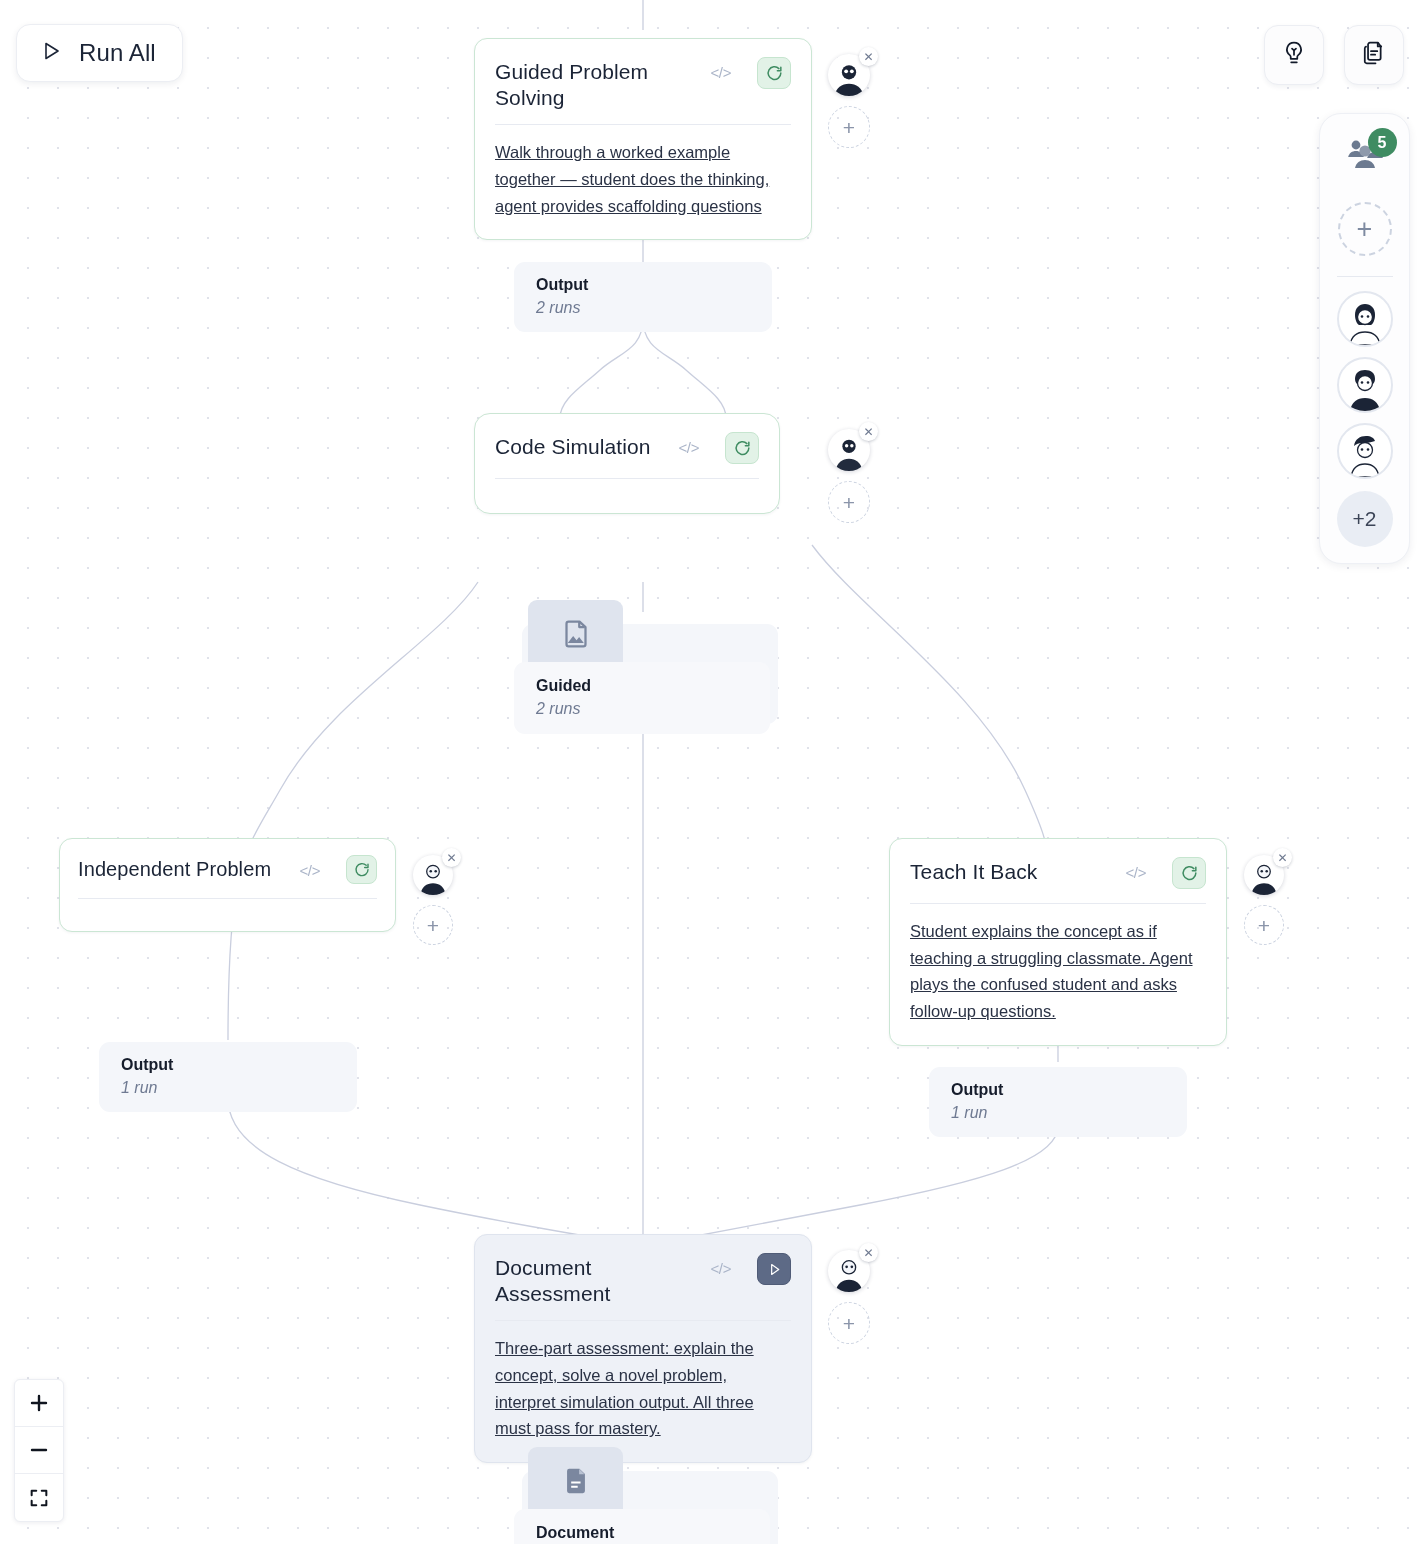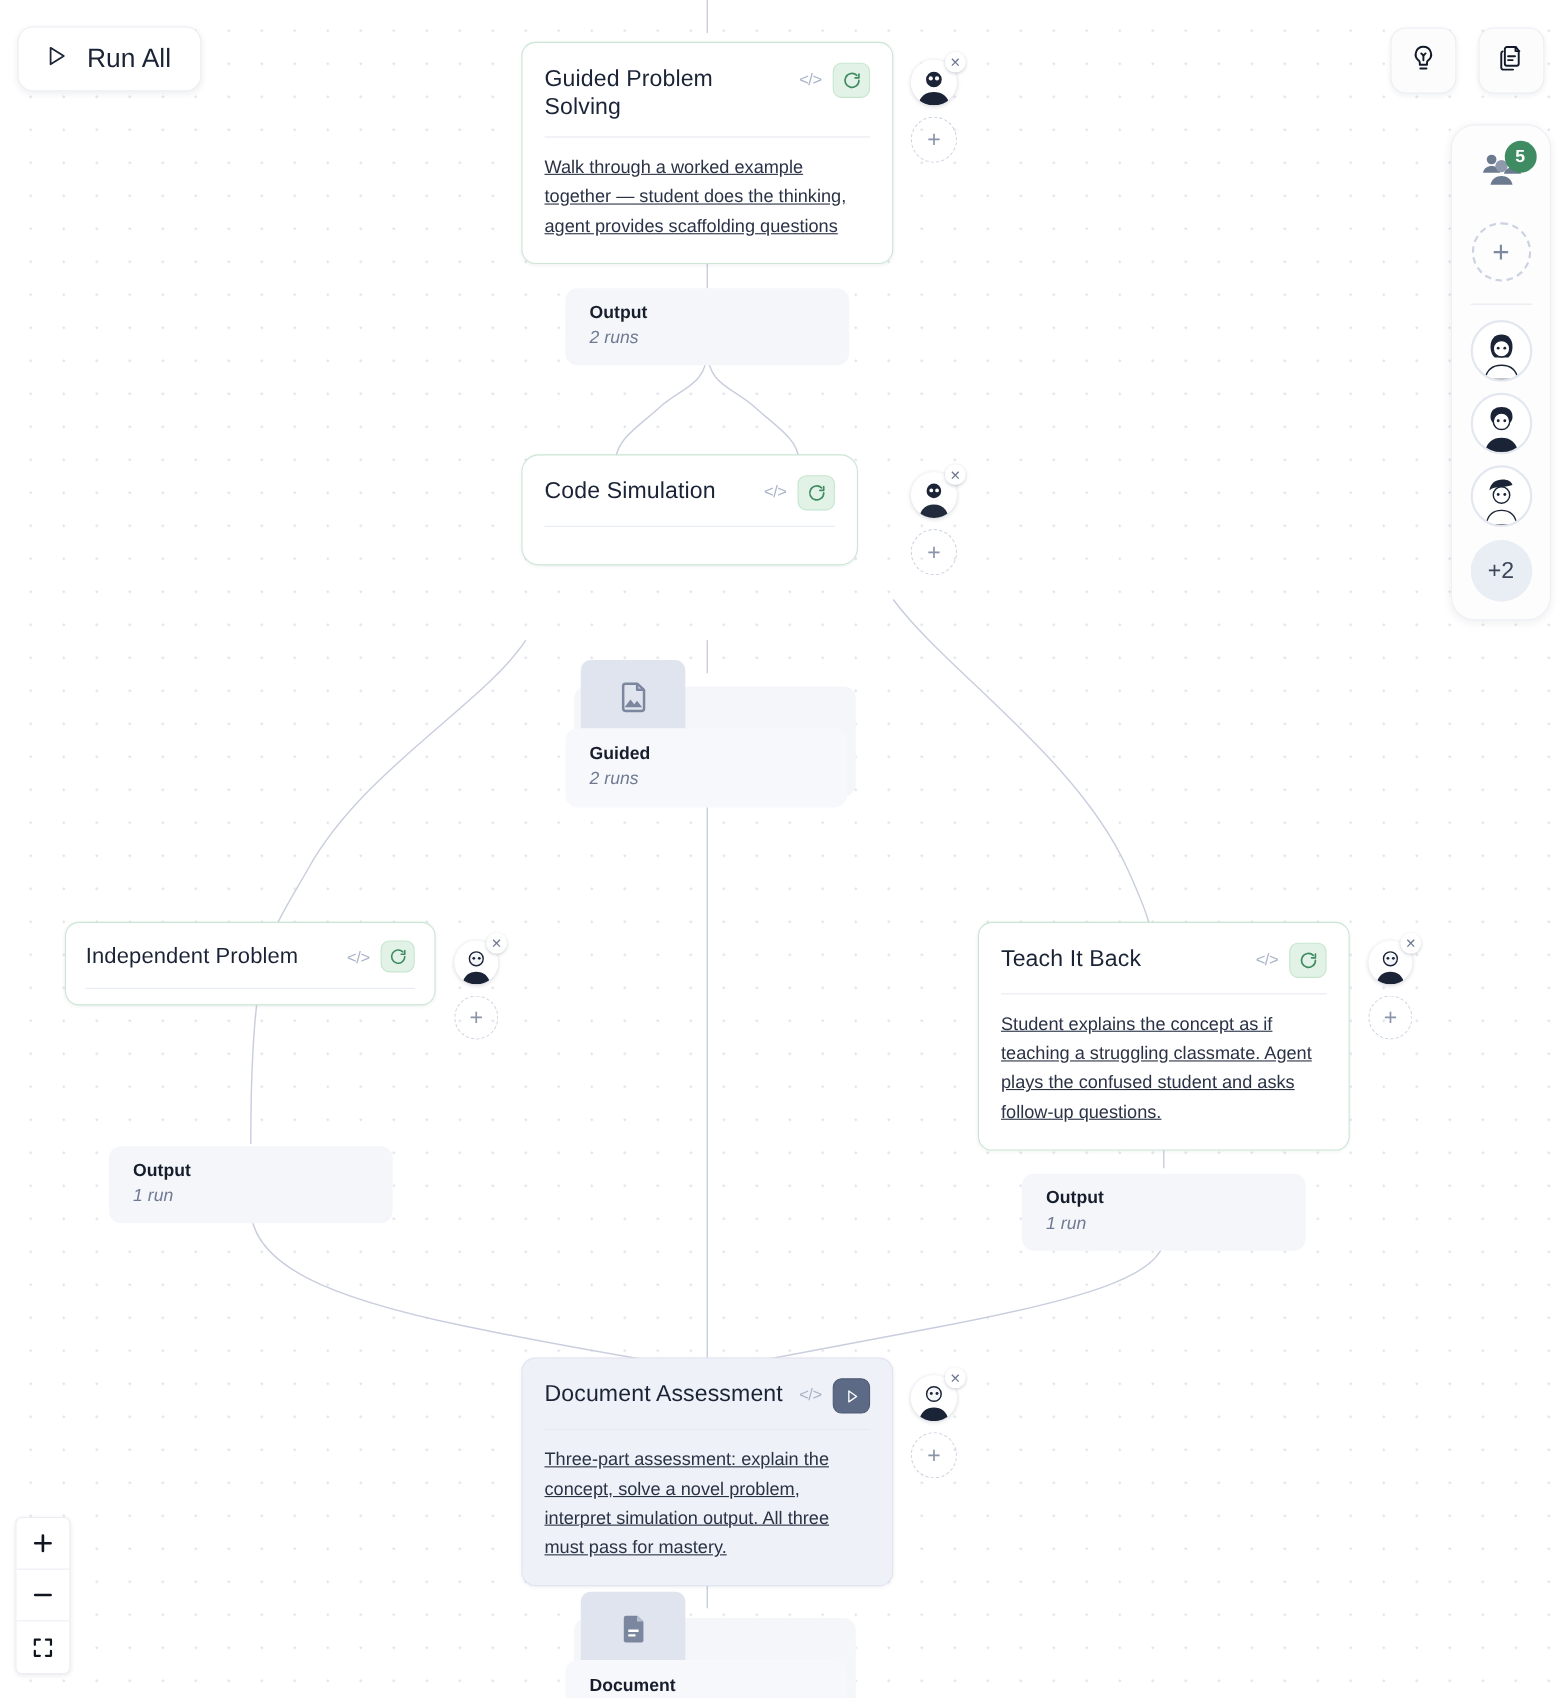--- a/index.html
+++ b/index.html
@@ -44,39 +44,39 @@
   .node {
     position: absolute;
     background: #ffffff;
     border: 1px solid #cbe6d4;
     border-radius: 13px;
     box-shadow: 0 1px 3px rgba(20,30,60,.05);
     padding: 18px 20px 20px 20px;
     cursor: pointer;
   }
   .node.active { background: #eef1f7; border-color: #dfe4ee; }
-  .node-head { display: flex; align-items: flex-start; gap: 10px; }
+  .node-head { display: flex; align-items: flex-start; gap: 26px; }
   .node-title {
     flex: 1 1 auto; font-size: 21px; line-height: 1.22;
     color: #1b2436; font-weight: 400; letter-spacing: .1px;
     padding-top: 2px;
   }
   .code-ico { flex: 0 0 auto; color: #aab4c8; font-size: 15px; letter-spacing: -.4px; padding-top: 7px; }
   .act-btn {
     flex: 0 0 auto; width: 34px; height: 32px; border-radius: 8px;
     background: #e2f2e7; border: 1px solid #c6e5cf;
     display: flex; align-items: center; justify-content: center;
     cursor: pointer;
   }
   .act-btn.dark { background: #5d6a86; border-color: #505c77; }
   .node-sep { height: 1px; background: #e7eaf1; margin: 14px 0 14px 0; }
   .node-desc { font-size: 16.5px; line-height: 1.62; color: #2a3245; text-decoration: underline; }
 
   
-  .node.small { padding: 16px 18px 0 18px; }
+  .node.small { padding: 16px 18px 18px 18px; }
   .node.small .node-title { font-size: 20px; }
   .node.small .act-btn { width: 31px; height: 29px; }
   .node.small .node-desc { font-size: 15.5px; line-height: 1.62; }
 
   
   .av-cluster { position: absolute; }
   .av-wrap { position: relative; width: 42px; height: 42px; }
   .av-circle {
     width: 42px; height: 42px; border-radius: 50%;
     background: #fff; overflow: hidden;

